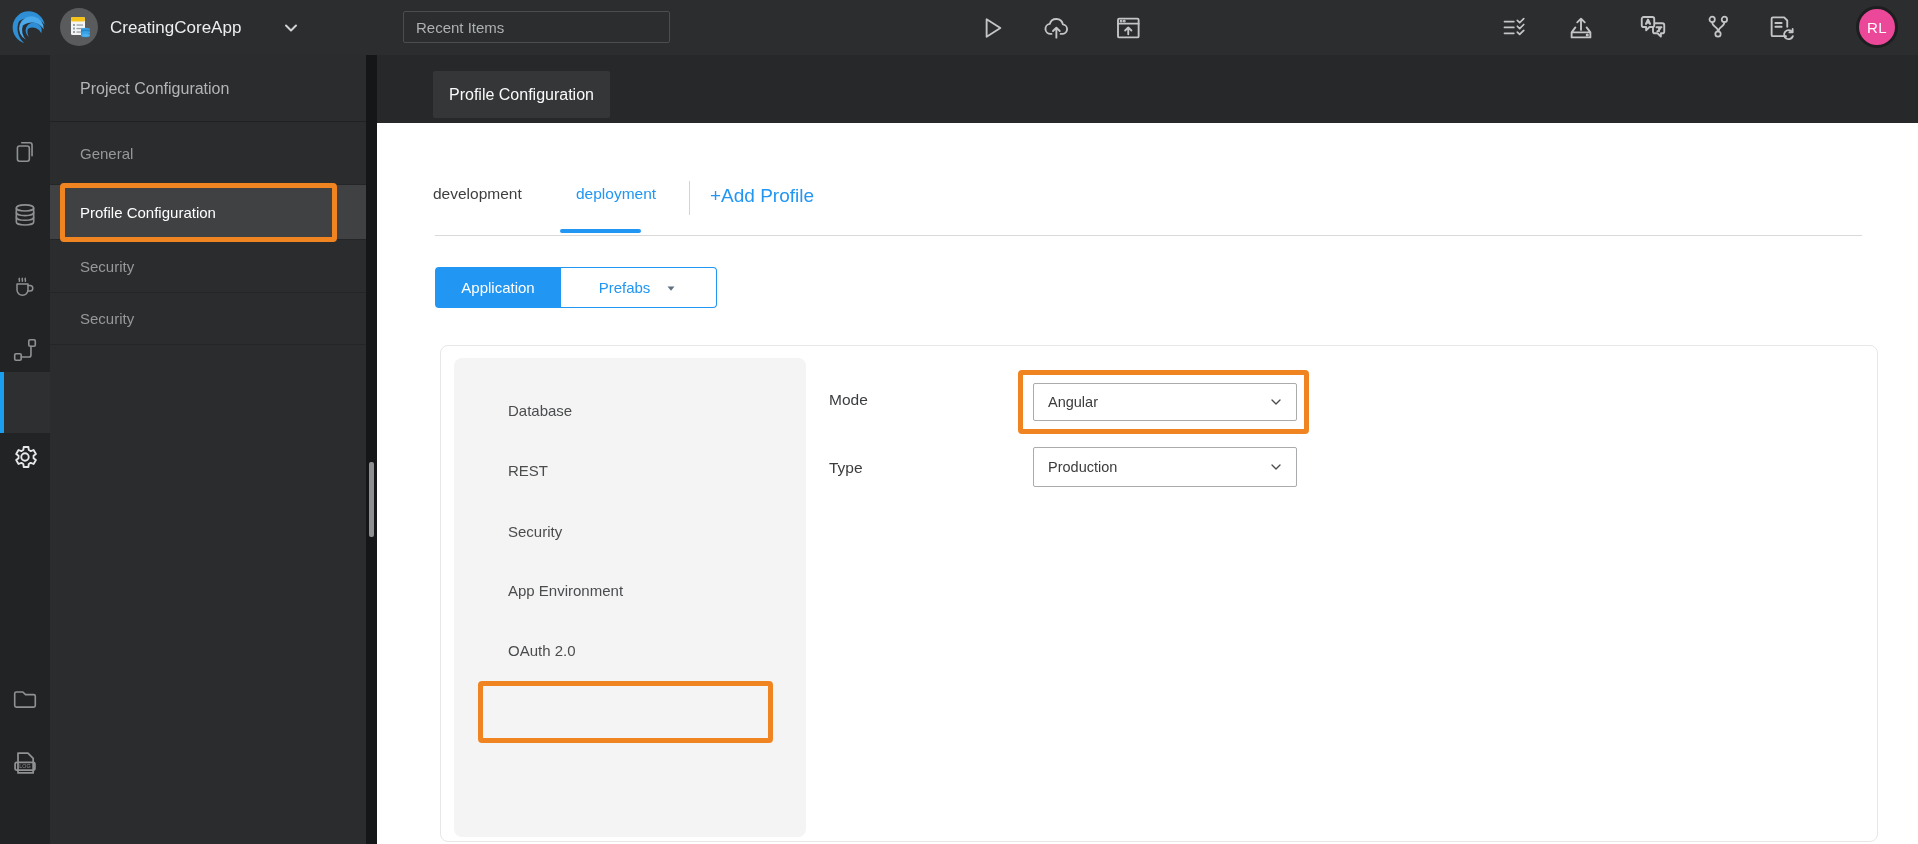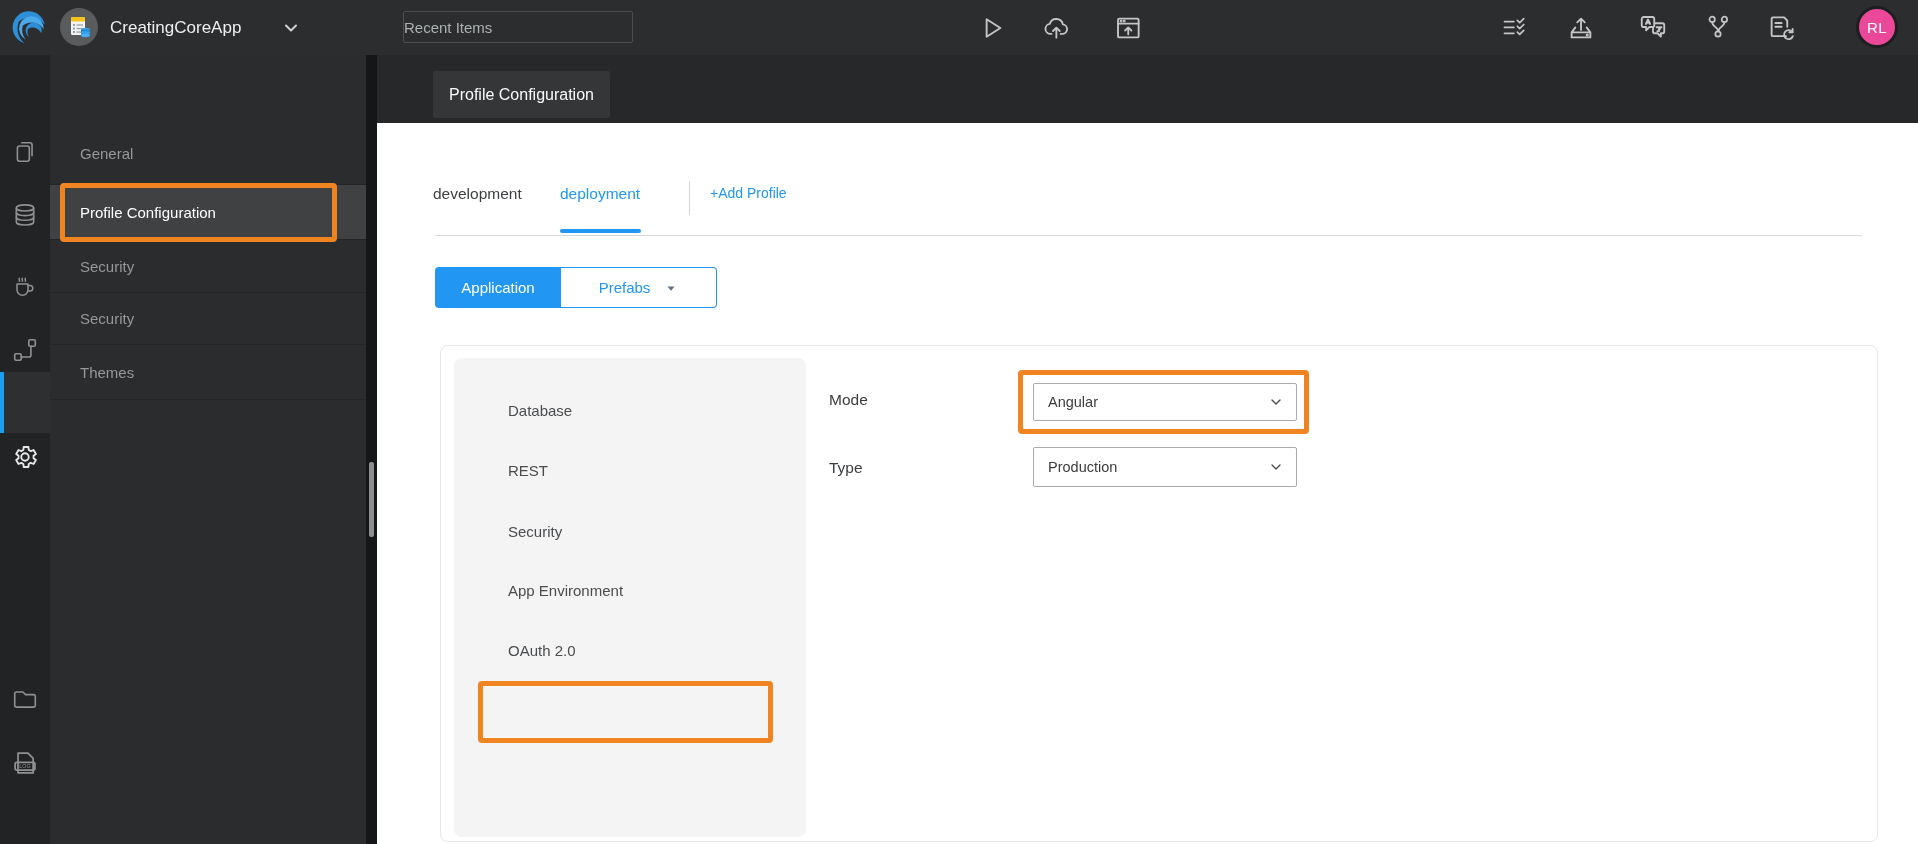--- a/index.html
+++ b/index.html
@@ -7,22 +7,22 @@
        font-family:"Liberation Sans", sans-serif;-webkit-font-smoothing:antialiased;}
   .abs{position:absolute;}
   svg{display:block;}
   .ico{color:#c3c5c6;}
   .ico svg{stroke:currentColor;fill:none;stroke-width:1.5;stroke-linecap:round;stroke-linejoin:round;}
 
   
   #topbar{left:0;top:0;width:1918px;height:55px;background:#2b2d2e;}
   #app-title{left:110px;top:0;height:55px;line-height:55px;color:#eceeef;font-size:17px;font-weight:500;}
   #proj-chevron{left:281px;top:18px;}
-  #recent{left:403px;top:11px;width:230px;height:32px;border:1px solid #4b4d4e;border-radius:2px;
-          color:#aeb1b3;font-size:15px;line-height:32px;box-sizing:border-box;background:#2b2d2e;}
+  #recent{left:403px;top:11px;width:267px;height:32px;border:1px solid #4b4d4e;border-radius:2px;
+          color:#aeb1b3;font-size:15px;line-height:32px;padding-left:12px;box-sizing:border-box;background:#2b2d2e;}
   .tb-ic{width:30px;height:30px;}
   #avatar-rl{left:1856px;top:6px;width:42px;height:42px;border-radius:50%;background:#ec4899;
              border:3px solid #1d1e1f;box-sizing:border-box;color:#fff;font-size:15px;
              display:flex;align-items:center;justify-content:center;letter-spacing:.5px;}
 
   
   #rail{left:0;top:55px;width:50px;height:789px;background:#212324;}
   .rail-ic{left:12px;color:#8f9192;}
   #rail-active{left:0;top:317px;width:50px;height:61px;background:#2d2f30;}
   #rail-active-bar{left:0;top:317px;width:4px;height:61px;background:#1a9eef;}
@@ -42,23 +42,23 @@
 
   
   #main{left:377px;top:55px;width:1541px;height:789px;background:#fff;}
   #band{left:0;top:0;width:1541px;height:68px;background:#262829;}
   #main-tab{left:56px;top:16px;height:47px;background:#343637;border-radius:2px;color:#fafafa;
             font-size:16px;display:flex;align-items:center;padding:0 16px;}
   #content{left:0;top:68px;width:1848px;height:721px;background:#fff;}
 
   .ptab{top:62px;font-size:15.5px;}
   #tab-development{left:56px;color:#3c3e40;}
-  #tab-deployment{left:183px;color:#2196f3;}
+  #tab-deployment{left:199px;color:#2196f3;}
   #tab-divider{left:312px;top:58px;width:1px;height:34px;background:#d4d4d4;}
-  #add-profile{left:333px;top:62px;color:#2196f3;font-size:14px;}
+  #add-profile{left:333px;top:62px;color:#2196f3;font-size:19px;}
   #tab-underline{left:183px;top:106px;width:81px;height:4px;background:#2196f3;border-radius:2px;}
   #tabs-hrule{left:58px;top:112px;width:1427px;height:1px;background:#d9d9d9;}
 
   
   #segmented{left:58px;top:144px;height:41px;display:flex;}
   #seg-application{width:126px;background:#2196f3;color:#fff;font-size:15px;border-radius:4px 0 0 4px;
                    display:flex;align-items:center;justify-content:center;}
   #seg-prefabs{width:156px;background:#fff;color:#2196f3;font-size:15px;border:1px solid #2196f3;
                border-left:none;border-radius:0 4px 4px 0;box-sizing:border-box;
                display:flex;align-items:center;justify-content:center;gap:14px;}
@@ -227,34 +227,32 @@
     <svg width="28" height="28" viewBox="0 0 24 24">
       <path d="M6 3.5h8.5L19 8v12.5H6z"></path>
       <rect x="3.5" y="11.5" width="17" height="6.5" rx="1.5"></rect>
       <text x="12" y="16.6" font-size="4.6" text-anchor="middle" fill="currentColor" stroke="none" font-family="Liberation Sans, sans-serif">LOG</text>
     </svg>
   </div>
 
 </div>
 
 <div class="abs" id="panel">
+  <div class="abs" id="panel-title">Project Configuration</div>
   <div class="abs p-item" style="top:67px;height:63px;">
     <span>General</span>
   </div>
   <div class="abs p-item active" style="top:130px;height:55px;">
     <span>Profile Configuration</span>
   </div>
   <div class="abs p-item" style="top:185px;height:53px;">
     <span>Security</span>
   </div>
   <div class="abs p-item" style="top:238px;height:52px;">
     <span>Security</span>
-  </div>
-  <div class="abs p-item" style="top:290px;height:55px;">
-    <span>Themes</span>
   </div>
   <div class="abs annot" id="annot-profile-box" style="left:10px;top:128px;width:277px;height:59px;"></div>
 </div>
 
 <div class="abs" id="scrolltrack">
   <div class="abs" id="scrollthumb"></div>
 </div>
 
 <div class="abs" id="main">
   <div class="abs" id="band">

